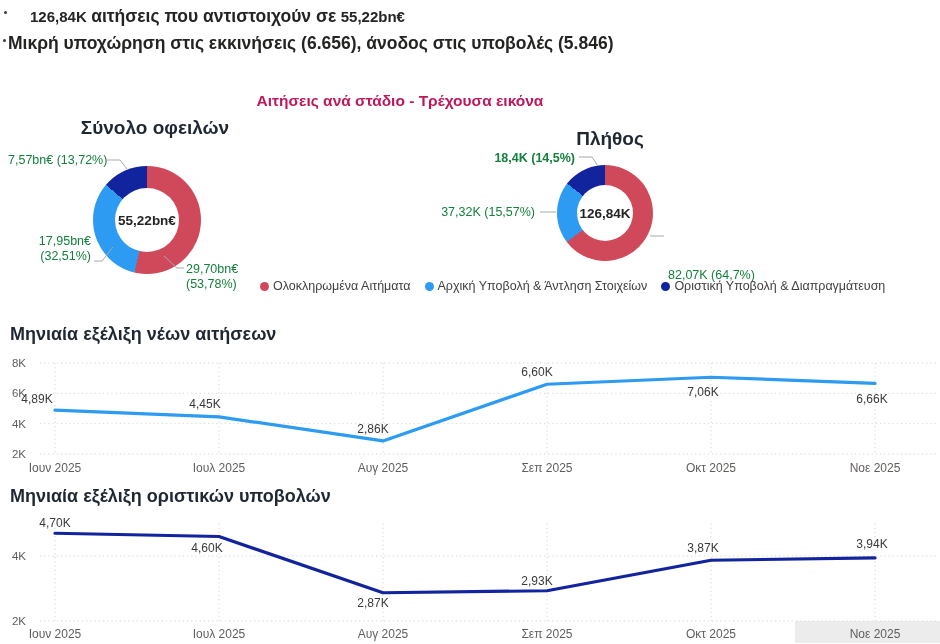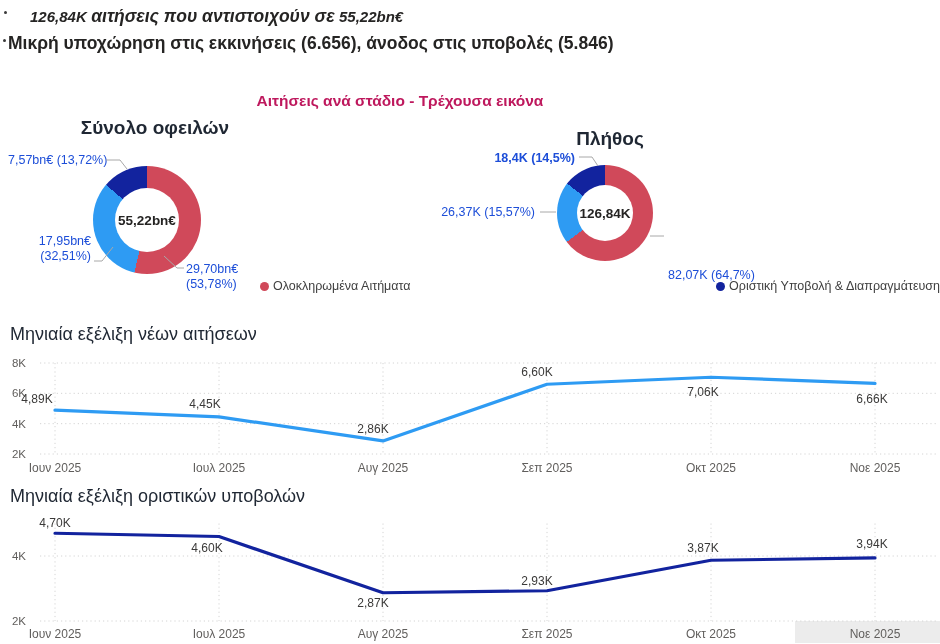--- a/index.html
+++ b/index.html
@@ -1,36 +1,36 @@
 <!DOCTYPE html>
 <html><head>
 <meta charset="utf-8">
 <style>
   html,body{margin:0;padding:0;background:#fff;}
   body{width:940px;height:644px;position:relative;overflow:hidden;
        font-family:"Liberation Sans","DejaVu Sans",sans-serif;color:#252423;}
   .abs{position:absolute;}
   
   .hdr-dot{position:absolute;width:3px;height:3px;border-radius:50%;background:#3a3a3a;}
-  .hdr-line1{left:30px;top:6px;font-weight:bold;white-space:nowrap;font-style:italic;}
+  .hdr-line1{left:30px;top:6px;font-weight:bold;white-space:nowrap;}
   .hdr-num{font-size:15px;}
   .hdr-txt{font-size:17.5px;}
   .hdr-line2{left:8px;top:33px;font-size:17.5px;font-weight:bold;white-space:nowrap;}
   
   .section-title{left:0;top:92px;width:800px;text-align:center;font-size:15.5px;font-weight:bold;color:#be185d;}
   .donut-title{font-size:19px;font-weight:bold;color:#1f2733;text-align:center;}
-  .chart-title{font-size:18px;font-weight:normal;color:#1f2733;}
+  .chart-title{font-size:18px;font-weight:bold;color:#1f2733;}
   
   .donut-ring{border-radius:50%;}
   .donut-hole{background:#fff;border-radius:50%;display:flex;align-items:center;justify-content:center;}
   .donut-center{font-size:13.5px;font-weight:bold;color:#252423;white-space:nowrap;}
-  .donut-label{font-size:12.5px;color:#1d4ed8;line-height:15px;white-space:nowrap;}
+  .donut-label{font-size:12.5px;color:#15803d;line-height:15px;white-space:nowrap;}
   .ta-r{text-align:right;} .ta-l{text-align:left;}
   
-  .legend{left:260px;top:279px;width:680px;display:flex;justify-content:space-between;align-items:center;gap:14px;}
+  .legend{left:260px;top:279px;width:680px;display:flex;justify-content:flex-start;align-items:center;gap:14px;}
   .legend-item{display:flex;align-items:center;gap:4px;white-space:nowrap;}
   .legend-dot{width:9px;height:9px;border-radius:50%;flex:0 0 auto;}
   .legend-label{font-size:12.5px;color:#404040;}
   
   svg text{font-family:"Liberation Sans","DejaVu Sans",sans-serif;}
   .graybox{background:#ececec;}
   #leaders{pointer-events:none;}
 </style>
 </head>
 <body>
@@ -67,21 +67,21 @@
 <div class="abs donut-title" style="left:440px;top:128px;width:340px;">Πλήθος</div>
 <div class="abs donut-ring" style="left: 557px; top: 165px; width: 96px; height: 96px; background: conic-gradient(rgb(208, 73, 90) 0%, rgb(208, 73, 90) 64.7%, rgb(46, 155, 243) 64.7%, rgb(46, 155, 243) 85.49%, rgb(18, 35, 158) 85.49%, rgb(18, 35, 158) 99.99%);"></div>
 <div class="abs donut-hole" style="left:577px;top:185px;width:56px;height:56px;">
   <span class="donut-center">126,84K</span>
 </div>
 <div class="abs donut-label ta-r" style="left:460px;top:151px;width:115px;font-weight:bold;">
   <span>18,4K</span>
   <span>(14,5%)</span>
 </div>
 <div class="abs donut-label ta-r" style="left:400px;top:205px;width:135px;">
-  <span>26,37K</span>
+  <span>37,32K</span>
   <span>(15,57%)</span>
 </div>
 <div class="abs donut-label ta-l" style="left:668px;top:228px;width:130px;margin-top:40px;">
   <span>82,07K</span>
   <span>(64,7%)</span>
 </div>
 
 <svg id="leaders" class="abs" style="left:0;top:0;" width="940" height="644">
   <g fill="none" stroke="#a8a8a8" stroke-width="1">
     <path d="M106 160 H120 L127 169"></path>
@@ -90,20 +90,24 @@
     <path d="M579 157 H592 L598 166"></path>
     <path d="M540 212 H556"></path>
     <path d="M650 236 H664"></path>
   </g>
 </svg>
 
 <div class="abs legend">
   <div class="legend-item">
     <span class="legend-dot" style="background: rgb(208, 73, 90);"></span>
     <span class="legend-label">Ολοκληρωμένα Αιτήματα</span>
+  </div>
+  <div class="legend-item">
+    <span class="legend-dot" style="background: rgb(46, 155, 243);"></span>
+    <span class="legend-label">Αρχική Υποβολή &amp; Άντληση Στοιχείων</span>
   </div>
   <div class="legend-item">
     <span class="legend-dot" style="background: rgb(18, 35, 158);"></span>
     <span class="legend-label">Οριστική Υποβολή &amp; Διαπραγμάτευση</span>
   </div>
 </div>
 
 <div class="abs chart-title" style="left:10px;top:324px;">Μηνιαία εξέλιξη νέων αιτήσεων</div>
 <svg id="line-svg-0" class="abs" style="left:0;top:355px;" width="940" height="125">
     <line x1="55" y1="8" x2="55" y2="99" stroke="#D4D4D4" stroke-width="1" stroke-dasharray="1.2 3"></line>

